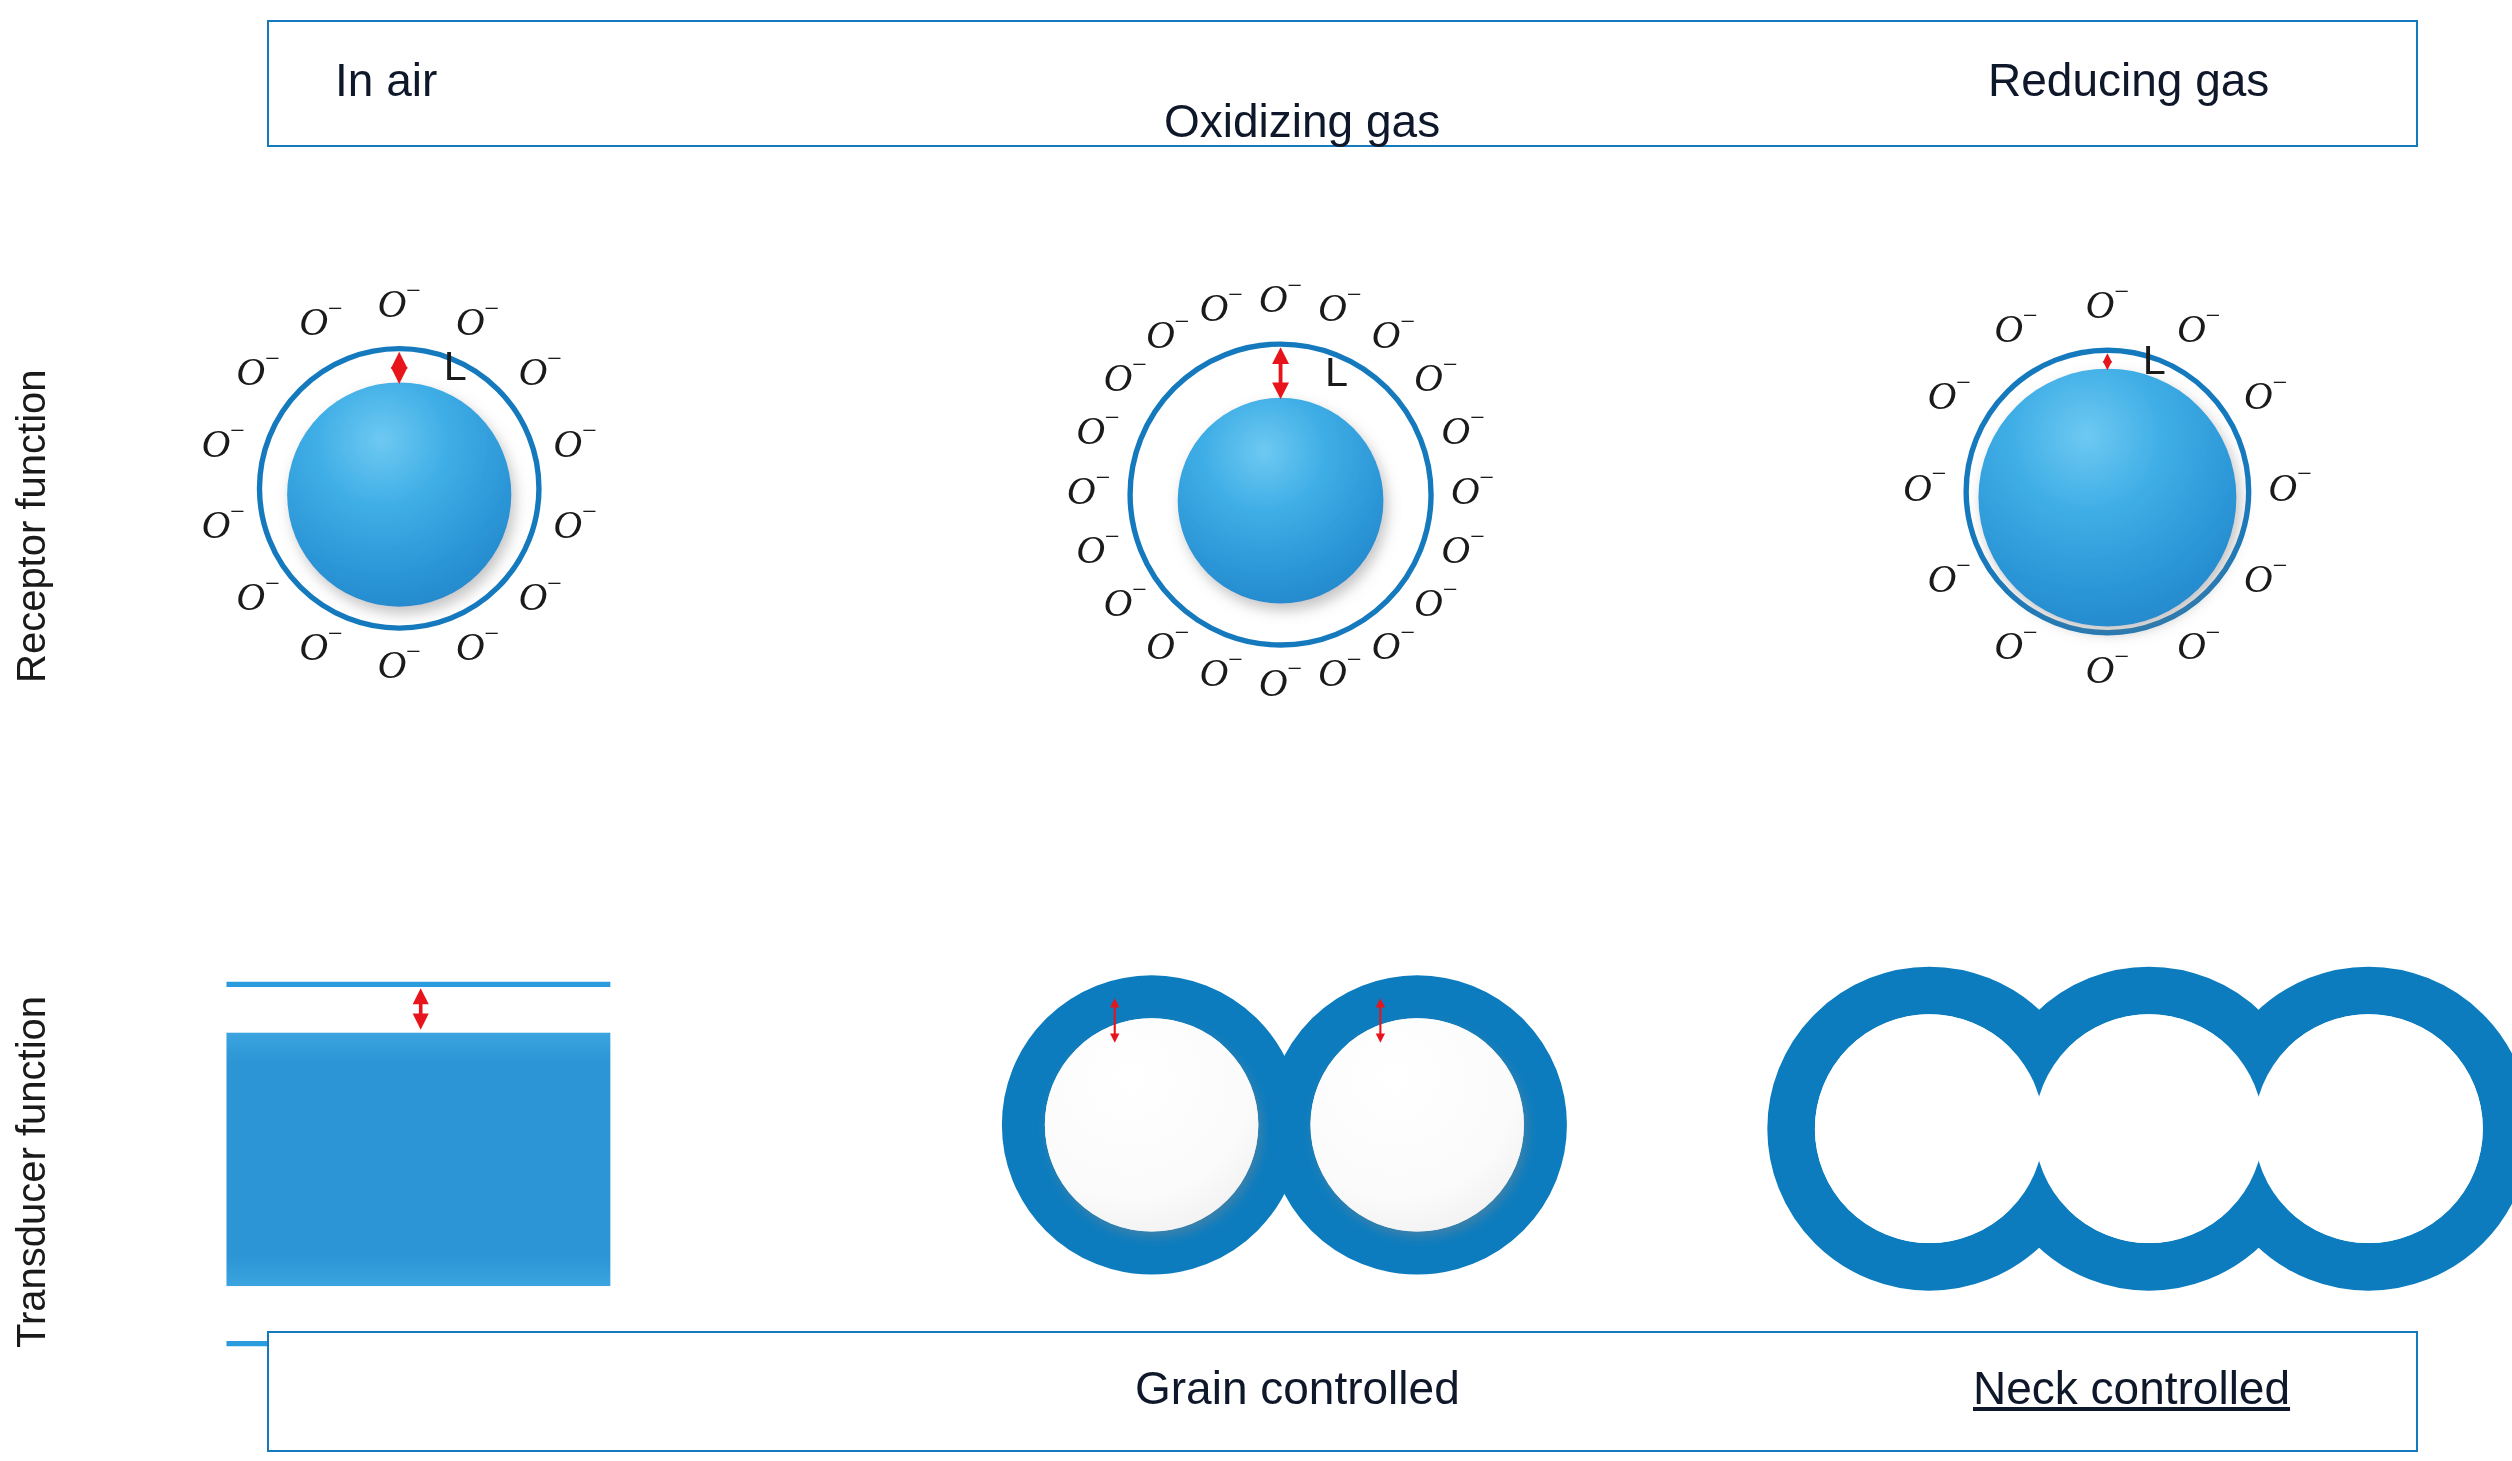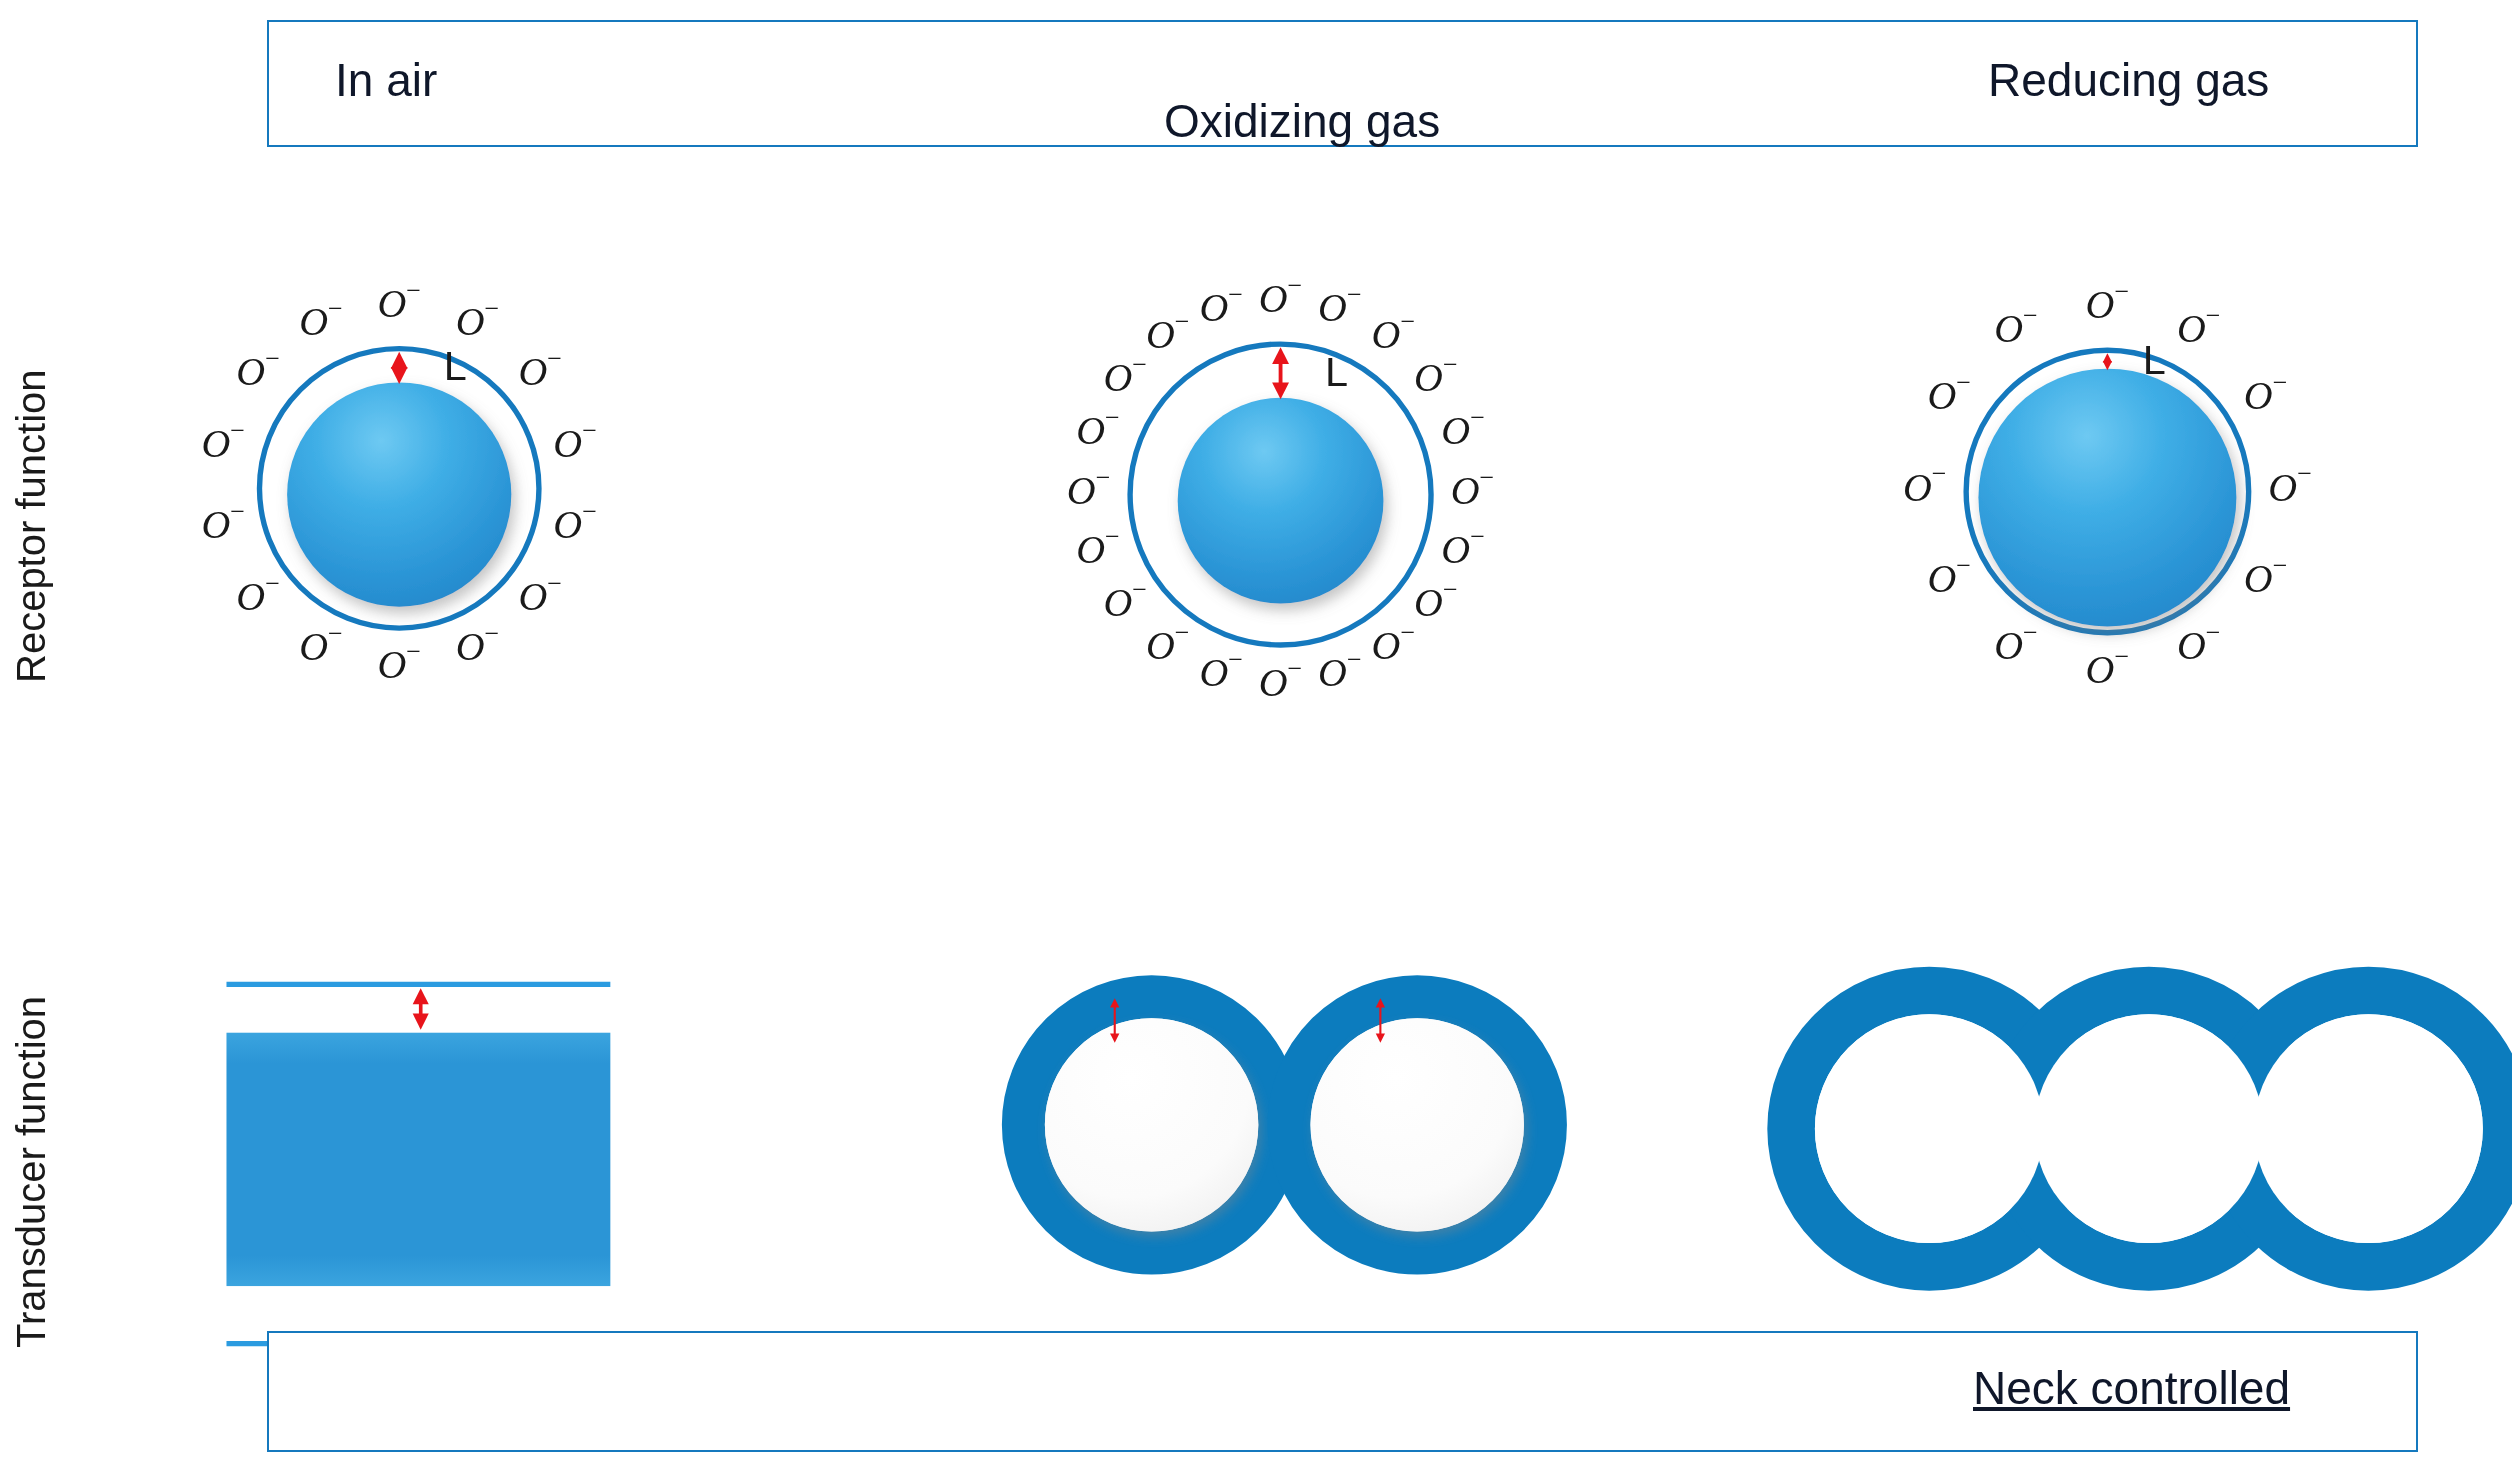--- a/index.html
+++ b/index.html
@@ -326,19 +326,20 @@
       </g>
   </svg>
 
   <div class="hdr-box" id="header-box"></div>
   <div class="hdr-box" id="footer-box"></div>
 
   <div class="col-label" id="hdr-label-0">In air</div>
   <div class="col-label" id="hdr-label-1">Oxidizing gas</div>
   <div class="col-label" id="hdr-label-2">Reducing gas</div>
 
+  <div class="col-label" id="ftr-label-1">Grain controlled</div>
   <div class="col-label" id="ftr-label-2">Neck controlled</div>
 
   <div class="row-label" id="row-label-receptor">Receptor function</div>
   <div class="row-label" id="row-label-transducer">Transducer function</div>
 
 </div>
 
 
 </body></html>

